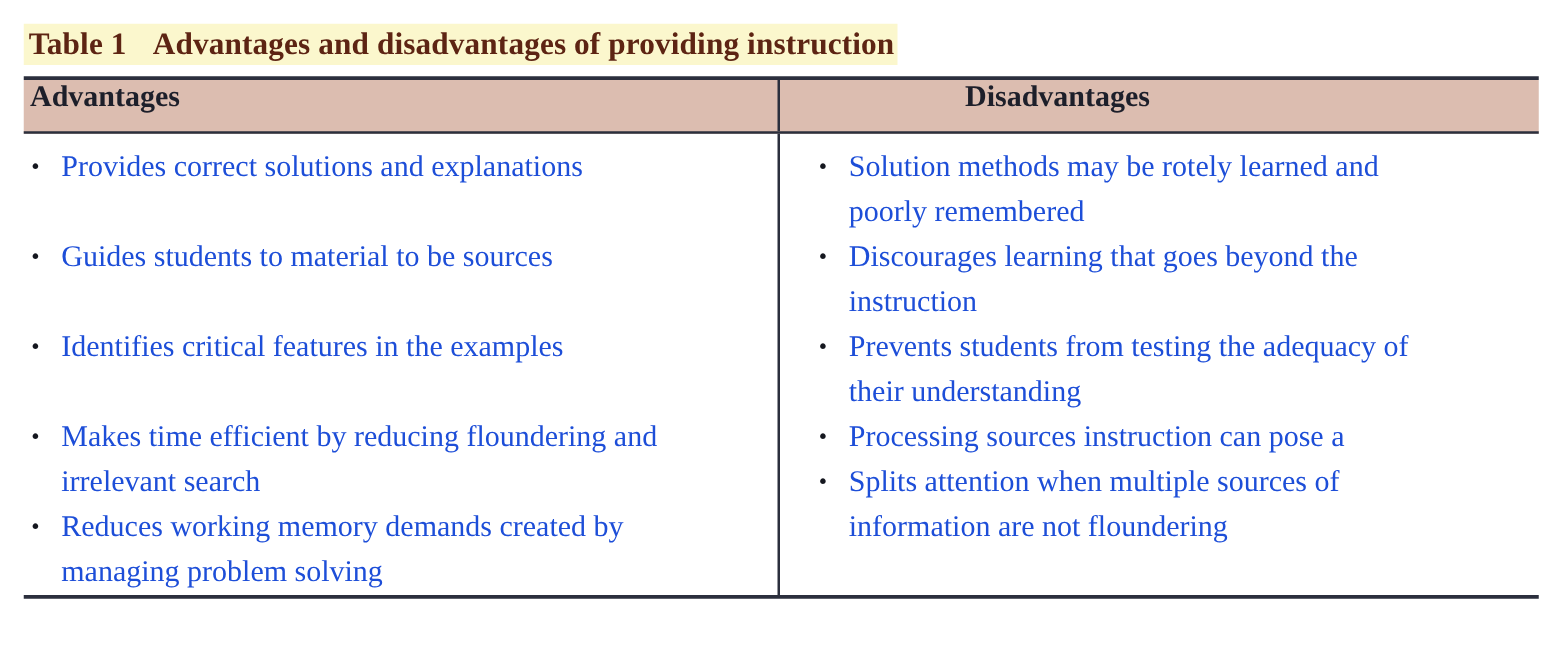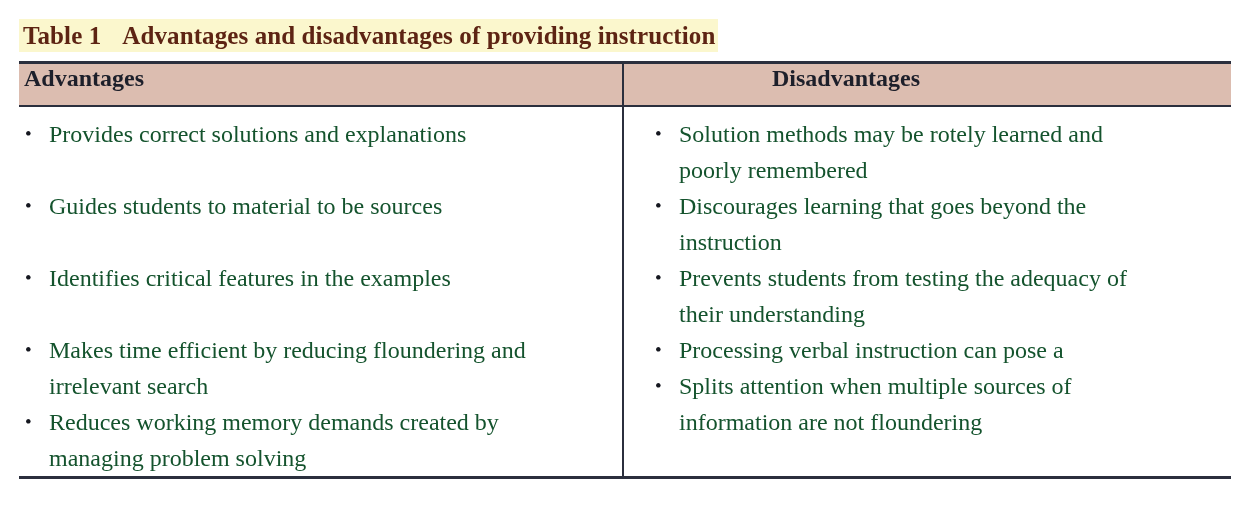--- a/index.html
+++ b/index.html
@@ -105,21 +105,21 @@
   ul.bullets {
     list-style: none;
     margin: 0;
     padding: 0;
   }
   ul.bullets li {
     position: relative;
     padding-left: 26px;
     font-size: 24px;
     line-height: 36px;
-    color: #14532d;
+    color: #1d4ed8;
     margin: 0;
   }
   ul.bullets li::before {
     content: "\2022";
     position: absolute;
     left: 2px;
     top: 0;
     font-size: 19px;
     line-height: 36px;
     color: #15171f;
@@ -182,21 +182,21 @@
           </li>
           <li>
             <span class="line">Discourages learning that goes beyond the</span>
             <span class="line">instruction</span>
           </li>
           <li>
             <span class="line">Prevents students from testing the adequacy of</span>
             <span class="line">their understanding</span>
           </li>
           <li>
-            <span class="line">Processing verbal instruction can pose a</span>
+            <span class="line">Processing sources instruction can pose a</span>
           </li>
           <li>
             <span class="line">Splits attention when multiple sources of</span>
             <span class="line">information are not floundering</span>
           </li>
         </ul>
       </div>
 
     </div>
   </div>

